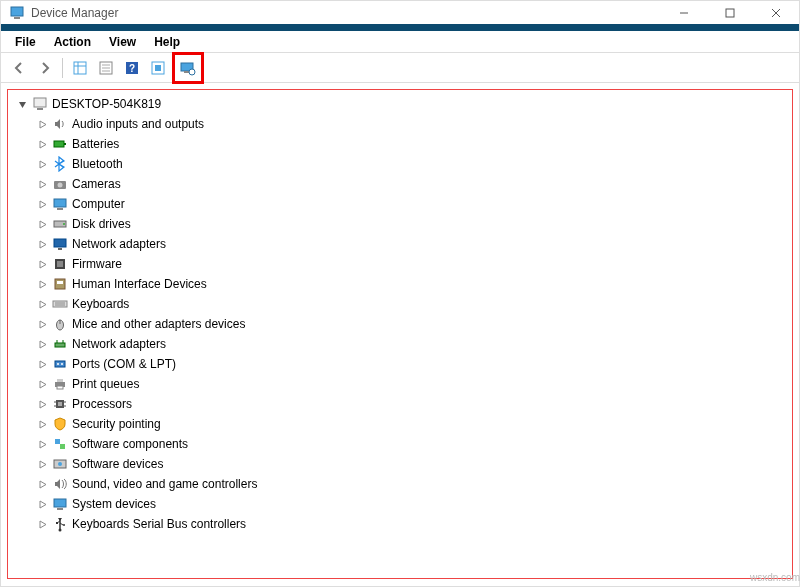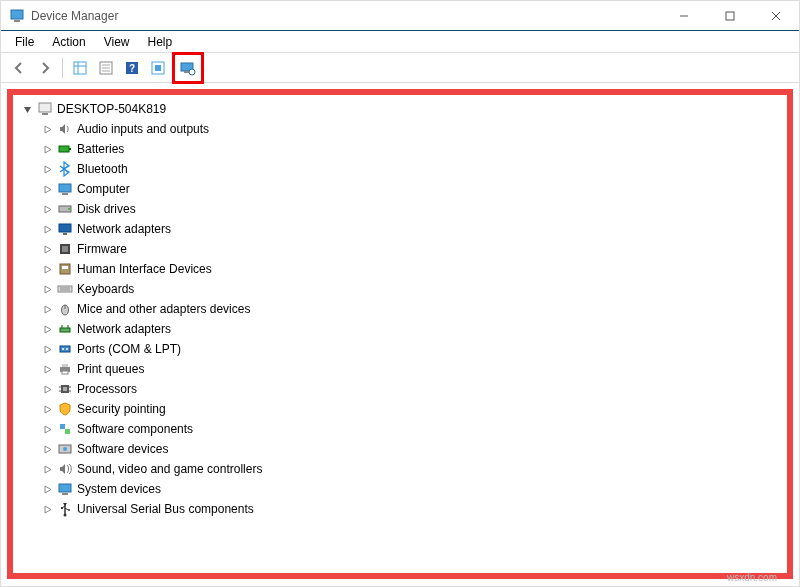--- a/index.html
+++ b/index.html
@@ -13,21 +13,21 @@
     height: 587px;
     overflow: hidden;
     border: 1px solid #ddd;
   }
   .titlebar {
     height: 30px;
     display: flex;
     align-items: center;
     padding: 0 0 0 8px;
     background: #fff;
-    border-bottom: 1px solid #0c4a6e;
+    border-bottom: 7px solid #0c4a6e;
   }
   .titlebar .app-icon {
     width: 16px; height: 16px;
     margin-right: 6px;
     display: inline-flex;
     align-items: center; justify-content: center;
   }
   .titlebar .title {
     flex: 1;
     color: #555;
@@ -46,20 +46,21 @@
     font-family: 'Segoe MDL2 Assets','Segoe UI Symbol', sans-serif;
     font-size: 10px;
   }
   .menubar {
     display: flex;
     gap: 2px;
     padding: 2px 6px;
     border-bottom: 1px solid #ddd;
     height: 22px;
     align-items: center;
+    font-weight: bold;
   }
   .menubar .menu-item {
     padding: 2px 8px;
     font-size: 12px;
   }
   .toolbar {
     display: flex;
     align-items: center;
     height: 30px;
     padding: 0 6px;
@@ -80,21 +81,21 @@
     background: #ccc;
     margin: 0 3px;
   }
   .highlight-box {
     position: relative;
     border: 3px solid #e00;
     padding: 1px;
   }
   .tree-pane {
     padding: 4px 2px 4px 6px;
-    border: 6px solid #ef4444;
+    border: 1px solid #ef4444;
     margin: 6px;
     height: 490px;
     overflow: auto;
     background: #fff;
   }
   .tree-root, .tree-children {
     list-style: none;
     margin: 0;
     padding: 0;
   }
@@ -123,21 +124,21 @@
     height: 16px;
     display: inline-flex;
     align-items:center;
     justify-content:center;
   }
   .node-label {
     font-size: 12px;
   }
   .watermark {
     position: fixed;
-    right: 23px;
+    right: 0;
     bottom: 4px;
     font-size: 10px;
     color: #bbb;
   }
 </style>
 </head>
 <body>
 
 <div class="titlebar">
   <span class="app-icon">
@@ -291,20 +292,36 @@
           </li>
           <li>
             <div class="tree-row">
               <span class="expander">
                 <svg width="9" height="9" viewBox="0 0 9 9">
                   <path d="M2 1 L2 8 L8 4.5 Z" fill="none" stroke="#888"></path>
                 </svg>
               </span>
               <span class="node-icon">
                 <svg width="16" height="16" viewBox="0 0 16 16">
+                  <rect x="2" y="5" width="12" height="8" fill="#888" rx="1"></rect>
+                  <circle cx="8" cy="9" r="2.5" fill="#ccc"></circle>
+                </svg>
+              </span>
+              <span class="node-label">Cameras</span>
+            </div>
+          </li>
+          <li>
+            <div class="tree-row">
+              <span class="expander">
+                <svg width="9" height="9" viewBox="0 0 9 9">
+                  <path d="M2 1 L2 8 L8 4.5 Z" fill="none" stroke="#888"></path>
+                </svg>
+              </span>
+              <span class="node-icon">
+                <svg width="16" height="16" viewBox="0 0 16 16">
                   <rect x="2" y="3" width="12" height="8" fill="#4aa3df" stroke="#2a6fa0"></rect>
                   <rect x="5" y="12" width="6" height="2" fill="#888"></rect>
                 </svg>
               </span>
               <span class="node-label">Computer</span>
             </div>
           </li>
           <li>
             <div class="tree-row">
               <span class="expander">
@@ -562,21 +579,21 @@
               <span class="node-icon">
                 <svg width="16" height="16" viewBox="0 0 16 16">
                   <line x1="8" y1="2" x2="8" y2="14" stroke="#333" stroke-width="1.5"></line>
                   <circle cx="8" cy="14" r="1.5" fill="#333"></circle>
                   <path d="M8 5l-3 2M8 7l3 2" stroke="#333" fill="none"></path>
                   <rect x="4" y="6" width="2" height="2" fill="#333"></rect>
                   <circle cx="12" cy="9" r="1" fill="#333"></circle>
                   <path d="M6 2l2-0 2 0-2 3z" fill="#333"></path>
                 </svg>
               </span>
-              <span class="node-label">Universal Serial Bus components</span>
+              <span class="node-label">Keyboards Serial Bus controllers</span>
             </div>
           </li>
         </ul>
     </li>
   </ul>
 </div>
 
 <div class="watermark">wsxdn.com</div>
 
 </body></html>

